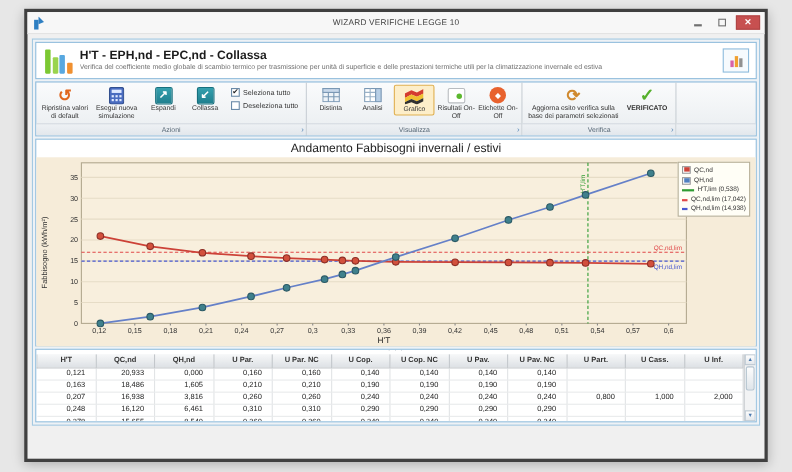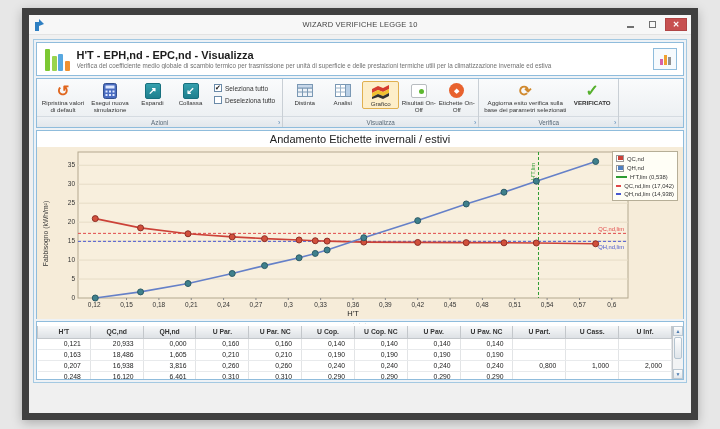--- a/index.html
+++ b/index.html
@@ -1,19 +1,19 @@
 <!DOCTYPE html>
 <html><head>
 <meta charset="utf-8">
 <style>
   * { margin:0; padding:0; box-sizing:border-box; }
   html,body { width:720px; height:429px; background:#e7e7e7; font-family:"Liberation Sans",sans-serif; overflow:hidden; }
 
   .window { position:absolute; left:22px; top:8px; width:676px; height:412px;
-    background:#f0f0f0; border:7px solid #404040; box-shadow:0 3px 10px rgba(0,0,0,.25); }
+    background:#f0f0f0; border:3px solid #404040; box-shadow:0 3px 10px rgba(0,0,0,.25); }
 
   
   .titlebar { height:20px; background:#f7f7f7; border-bottom:1px solid #e3e3e3; display:flex; align-items:center; position:relative; }
   .titlebar .appicon { width:11px; height:12px; margin-left:5px; }
   .titlebar .title { position:absolute; left:0; right:0; text-align:center; font-size:7.5px; color:#444; letter-spacing:.2px; }
   .wcontrols { margin-left:auto; display:flex; align-items:center; gap:4px; padding-right:4px; z-index:2; }
   .wbtn { width:18px; height:13px; display:flex; align-items:center; justify-content:center; font-size:8px; color:#666; cursor:default; }
   .wbtn.min span { display:block; width:7px; border-top:2px solid #707070; margin-top:4px; }
   .wbtn.max span { display:block; width:7px; height:7px; border:1.5px solid #707070; }
   .wbtn.close { background:#c75050; border:1px solid #b04545; color:#fff; width:22px; font-size:8px; font-weight:bold; }
@@ -111,21 +111,21 @@
   <div class="client">
 
     <div class="panel hdr">
       <span class="hdr-logo">
         <i style="height:22px;background:#7cc832"></i>
           <i style="height:15px;background:#9ad44e"></i>
           <i style="height:17px;background:#58a8e0"></i>
           <i style="height:10px;background:#f09030"></i>
       </span>
       <span class="hdr-text">
-        <div class="hdr-title">H'T - EPH,nd - EPC,nd - Visualizza</div>
+        <div class="hdr-title">H'T - EPH,nd - EPC,nd - Collassa</div>
         <div class="hdr-sub">Verifica del coefficiente medio globale di scambio termico per trasmissione per unità di superficie e delle prestazioni termiche utili per la climatizzazione invernale ed estiva</div>
       </span>
       <span class="hdr-btn">
         <span class="mini-bars">
           <i style="height:6px;background:#d861a8"></i>
             <i style="height:10px;background:#f0a030"></i>
             <i style="height:8px;background:#909090"></i>
         </span>
       </span>
     </div>
@@ -245,21 +245,21 @@
         <div class="rfoot"><span>Verifica</span><span class="launcher">›</span></div>
       </div>
 
       <div class="rgroup" style="flex:1">
         <div class="ritems"></div>
           <div class="rfoot"></div>
       </div>
     </div>
 
     <div class="panel chartpanel">
-      <div class="chart-title">Andamento Etichette invernali / estivi</div>
+      <div class="chart-title">Andamento Fabbisogni invernali / estivi</div>
       <div class="chart-area">
         <div class="ylab">
             <span>Fabbisogno (kWh/m²)</span>
           </div>
         <svg id="chart-svg" width="580" height="170">
             <rect x="26" y="4" width="550" height="146" fill="#f8efdd" stroke="#b3a88f" stroke-width="1"></rect>
             <text x="23" y="152.2" text-anchor="end" font-size="6.5" fill="#333">0</text>
             <line x1="26" x2="576" y1="131.03896103896105" y2="131.03896103896105" stroke="#e6dcc6" stroke-width="1"></line>
             <text x="23" y="133.23896103896104" text-anchor="end" font-size="6.5" fill="#333">5</text>
             <line x1="26" x2="576" y1="112.07792207792208" y2="112.07792207792208" stroke="#e6dcc6" stroke-width="1"></line>

